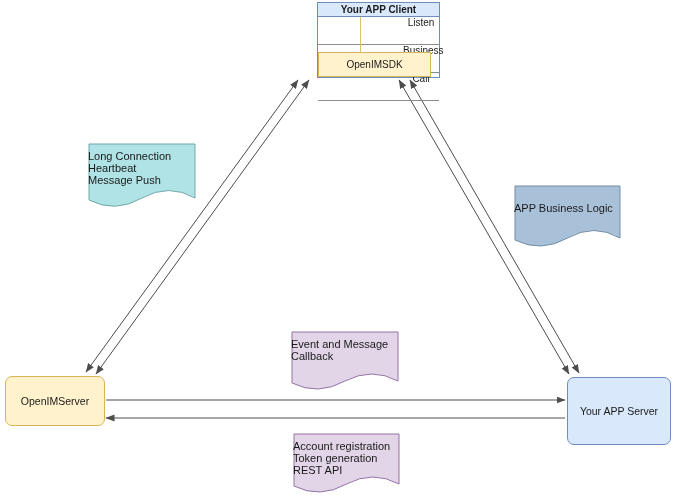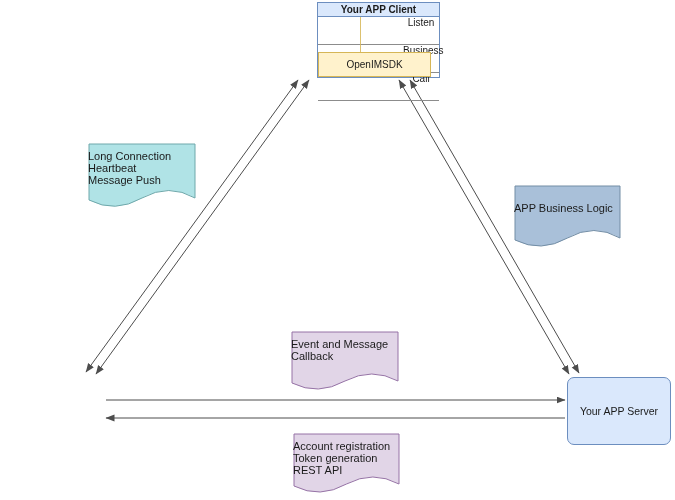--- a/index.html
+++ b/index.html
@@ -113,17 +113,20 @@
 
   <div class="note purple" style="left:293px; top:433px; width:107px; height:65px">
     <svg width="107" height="65" viewBox="0 0 107 65">
       <path d="M1,1 L106,1 L106,51 Q80,37 53.5,51 Q27,66 1,53 Z"></path>
     </svg>
     <div class="note-text">Account registration
 Token generation
 REST API</div>
   </div>
 
+  <div class="node server-openim">
+    <span>OpenIMServer</span>
+  </div>
   <div class="node server-app">
     <span>Your APP Server</span>
   </div>
 
 </div>
 
 </body></html>

